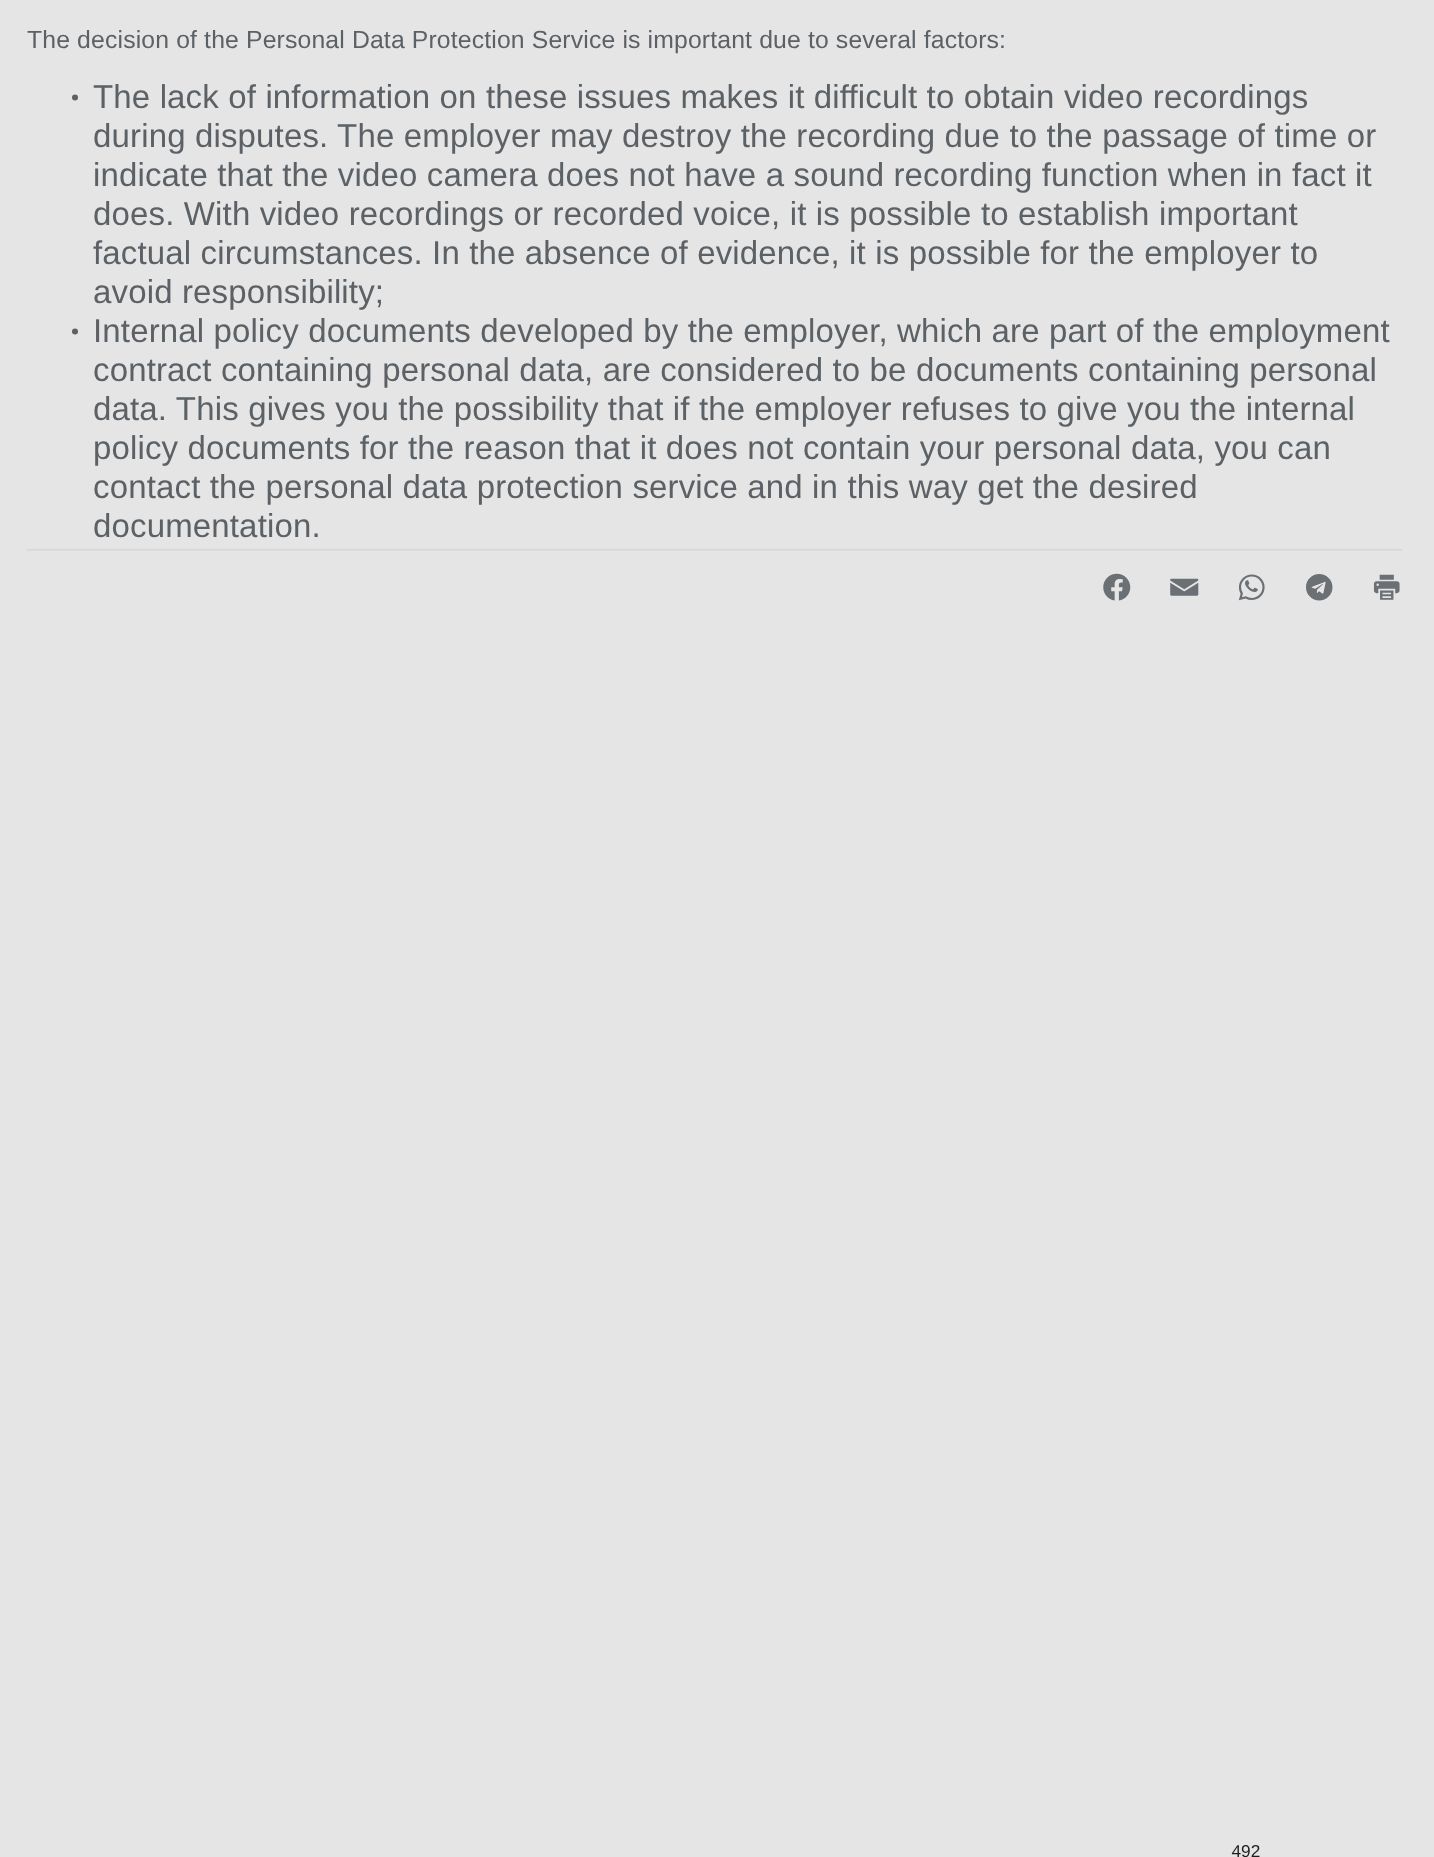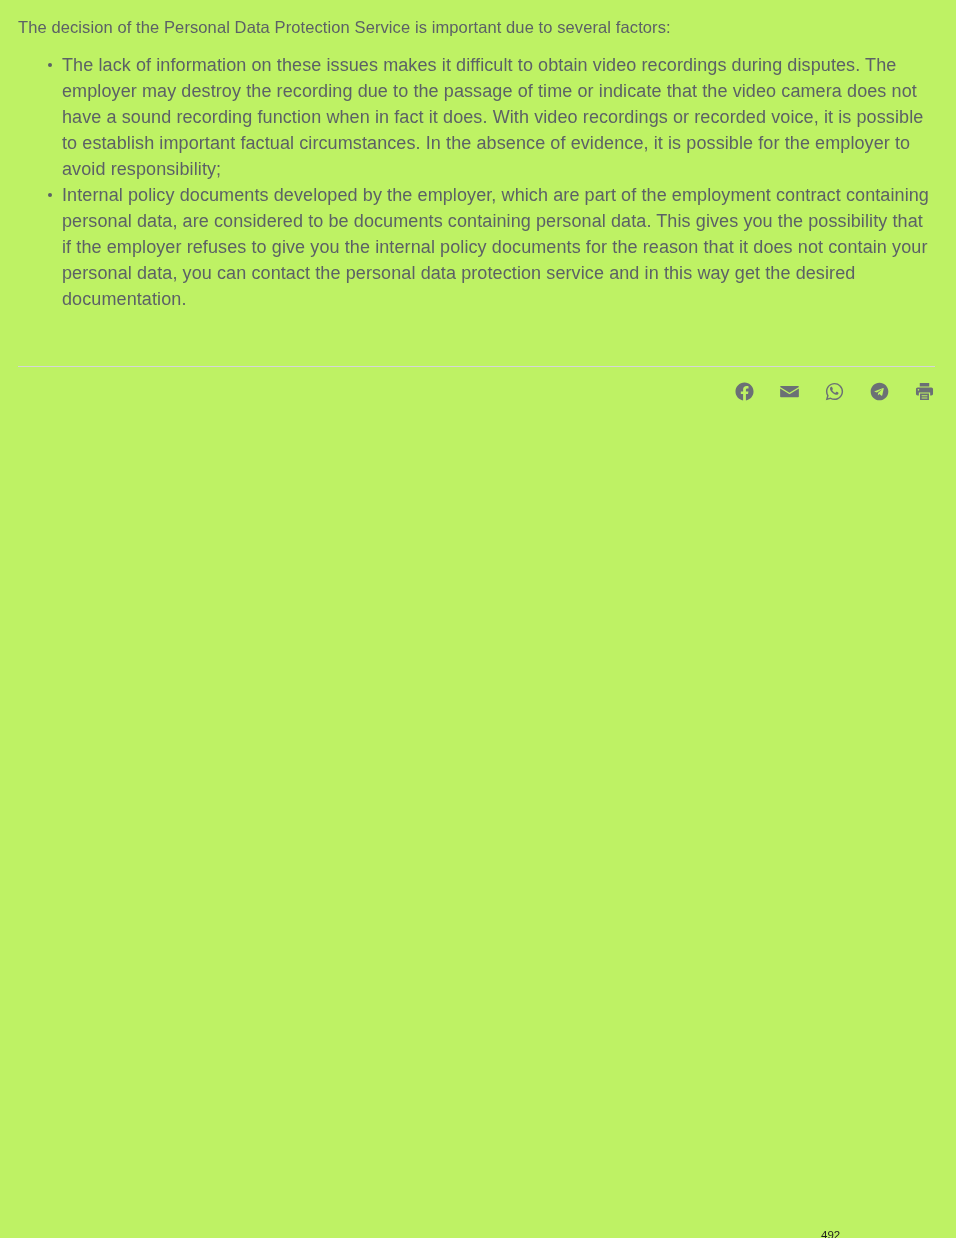--- a/index.html
+++ b/index.html
@@ -12,21 +12,21 @@
     width: 956px;
     height: 1238px;
     position: relative;
     font-family: "Liberation Sans", sans-serif;
     -webkit-font-smoothing: antialiased;
   }
 
   .page {
     position: absolute;
     inset: 0;
-    background: #bef264;
+    background: #e5e5e5;
   }
 
   .article-body {
     position: absolute;
     left: 18px;
     top: 14px;
     width: 914px;
   }
 
   .lead-paragraph {
@@ -39,21 +39,21 @@
 
   .factors-list {
     margin: 12px 0 0 0;
     padding: 0 0 0 0;
     list-style: none;
   }
 
   .factors-list li {
     position: relative;
     padding-left: 44px;
-    font-size: 18px;
+    font-size: 22px;
     line-height: 26px;
     color: #5c6166;
     letter-spacing: 0.1px;
     margin: 0;
   }
 
   .factors-list li::before {
     content: "";
     position: absolute;
     left: 30px;

